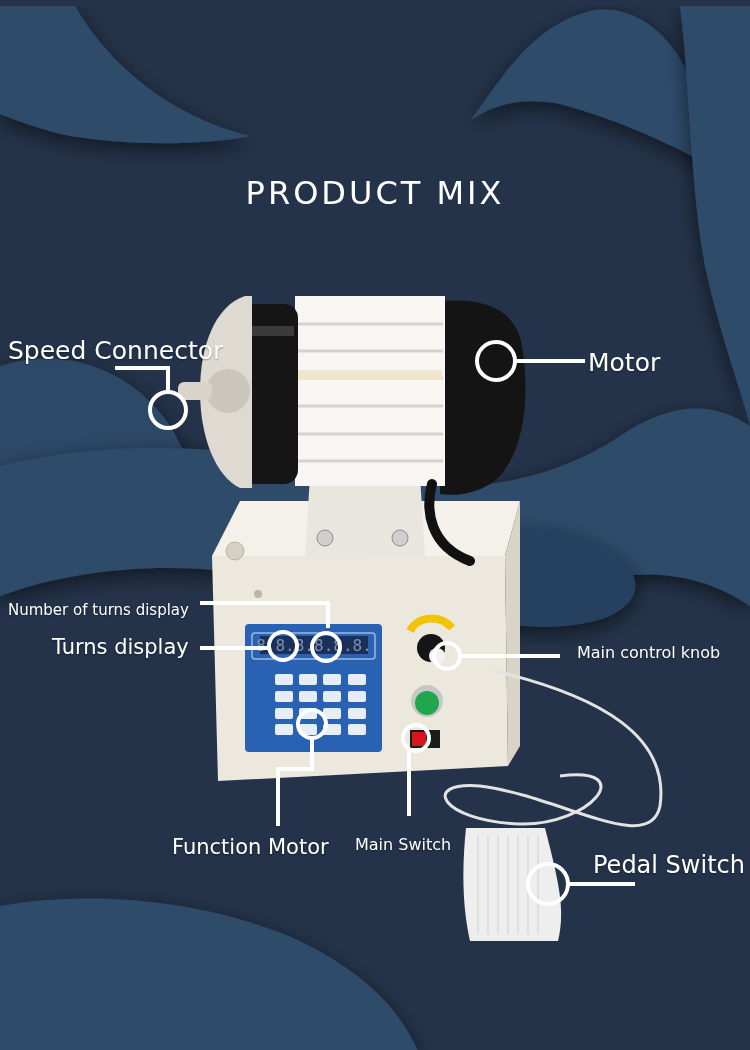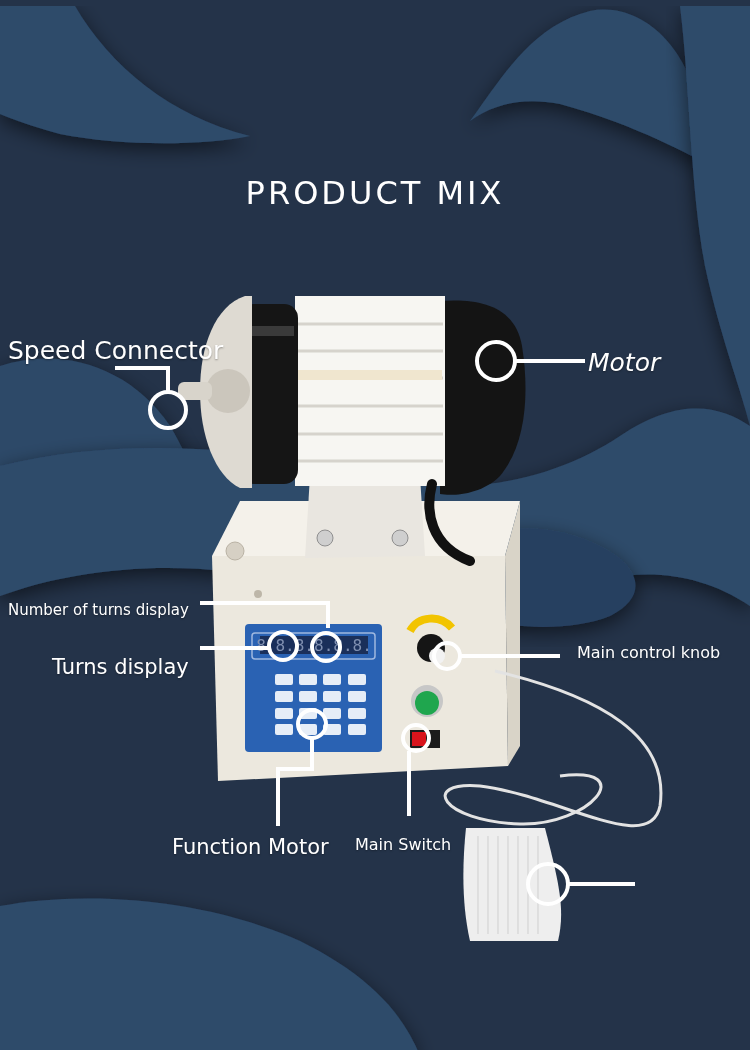--- a/index.html
+++ b/index.html
@@ -12,23 +12,23 @@
     color: #ffffff; font-size: 32px; letter-spacing: 3px; font-weight: 400;
     font-family: "DejaVu Sans", sans-serif;
   }
   .machine-svg { position: absolute; left: 0; top: 0; width: 750px; height: 1050px; }
   .label {
     position: absolute; color: #ffffff; white-space: nowrap;
     font-family: "DejaVu Sans", sans-serif;
     text-shadow: 0 1px 2px rgba(0,0,0,0.35);
   }
   .lbl-mold { left: 8px; top: 330px; font-size: 25px; }
-  .lbl-motor { left: 588px; top: 342px; font-size: 25px; font-style: italic; }
+  .lbl-motor { left: 588px; top: 342px; font-size: 25px; }
   .lbl-number { left: 8px; top: 587px; font-size: 15px; margin-top: 8px; }
-  .lbl-turns { left: 52px; top: 629px; font-size: 21px; margin-top: 20px; }
+  .lbl-turns { left: 52px; top: 629px; font-size: 21px; }
   .lbl-speed { left: 577px; top: 637px; font-size: 16px; }
   .lbl-function { left: 172px; top: 829px; font-size: 21px; }
   .lbl-main { left: 355px; top: 829px; font-size: 16px; }
   .lbl-pedal { left: 593px; top: 845px; font-size: 24px; }
 </style>
 </head>
 <body>
 
 <div class="stage">
 
@@ -191,14 +191,15 @@
     </g>
   </svg>
 
   <div class="label lbl-mold">Speed Connector</div>
   <div class="label lbl-motor">Motor</div>
   <div class="label lbl-number">Number of turns display</div>
   <div class="label lbl-turns">Turns display</div>
   <div class="label lbl-speed">Main control knob</div>
   <div class="label lbl-function">Function Motor</div>
   <div class="label lbl-main">Main Switch</div>
+  <div class="label lbl-pedal">Pedal Switch</div>
 
 </div>
 
 </body></html>

